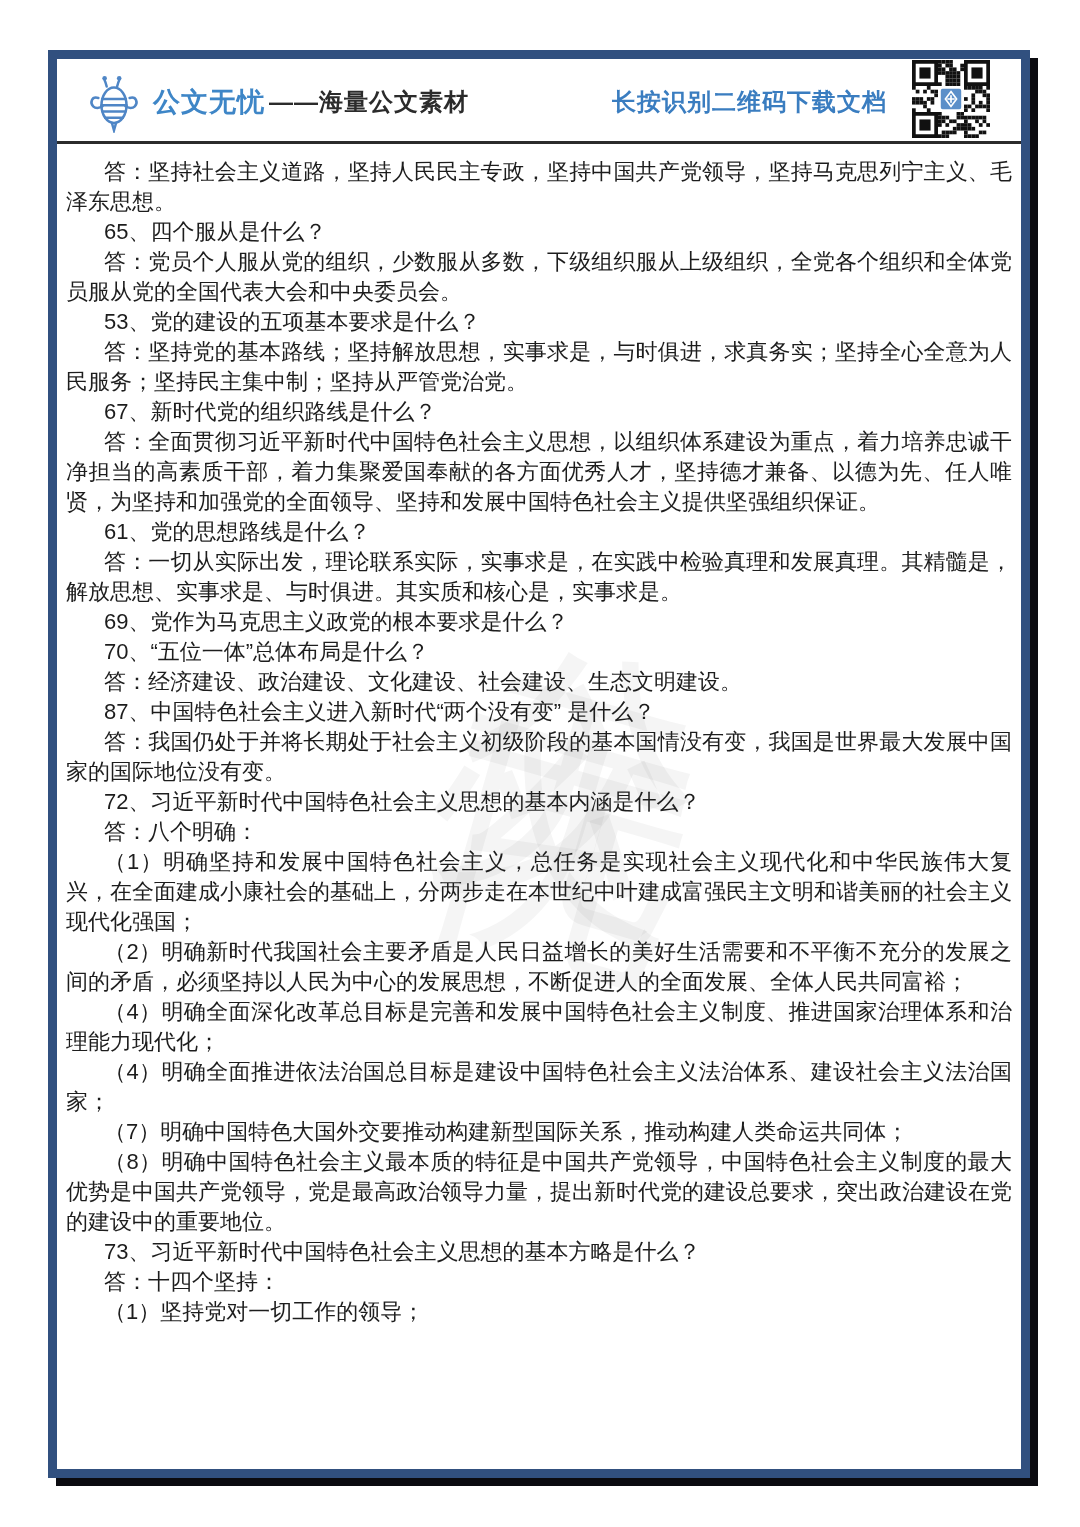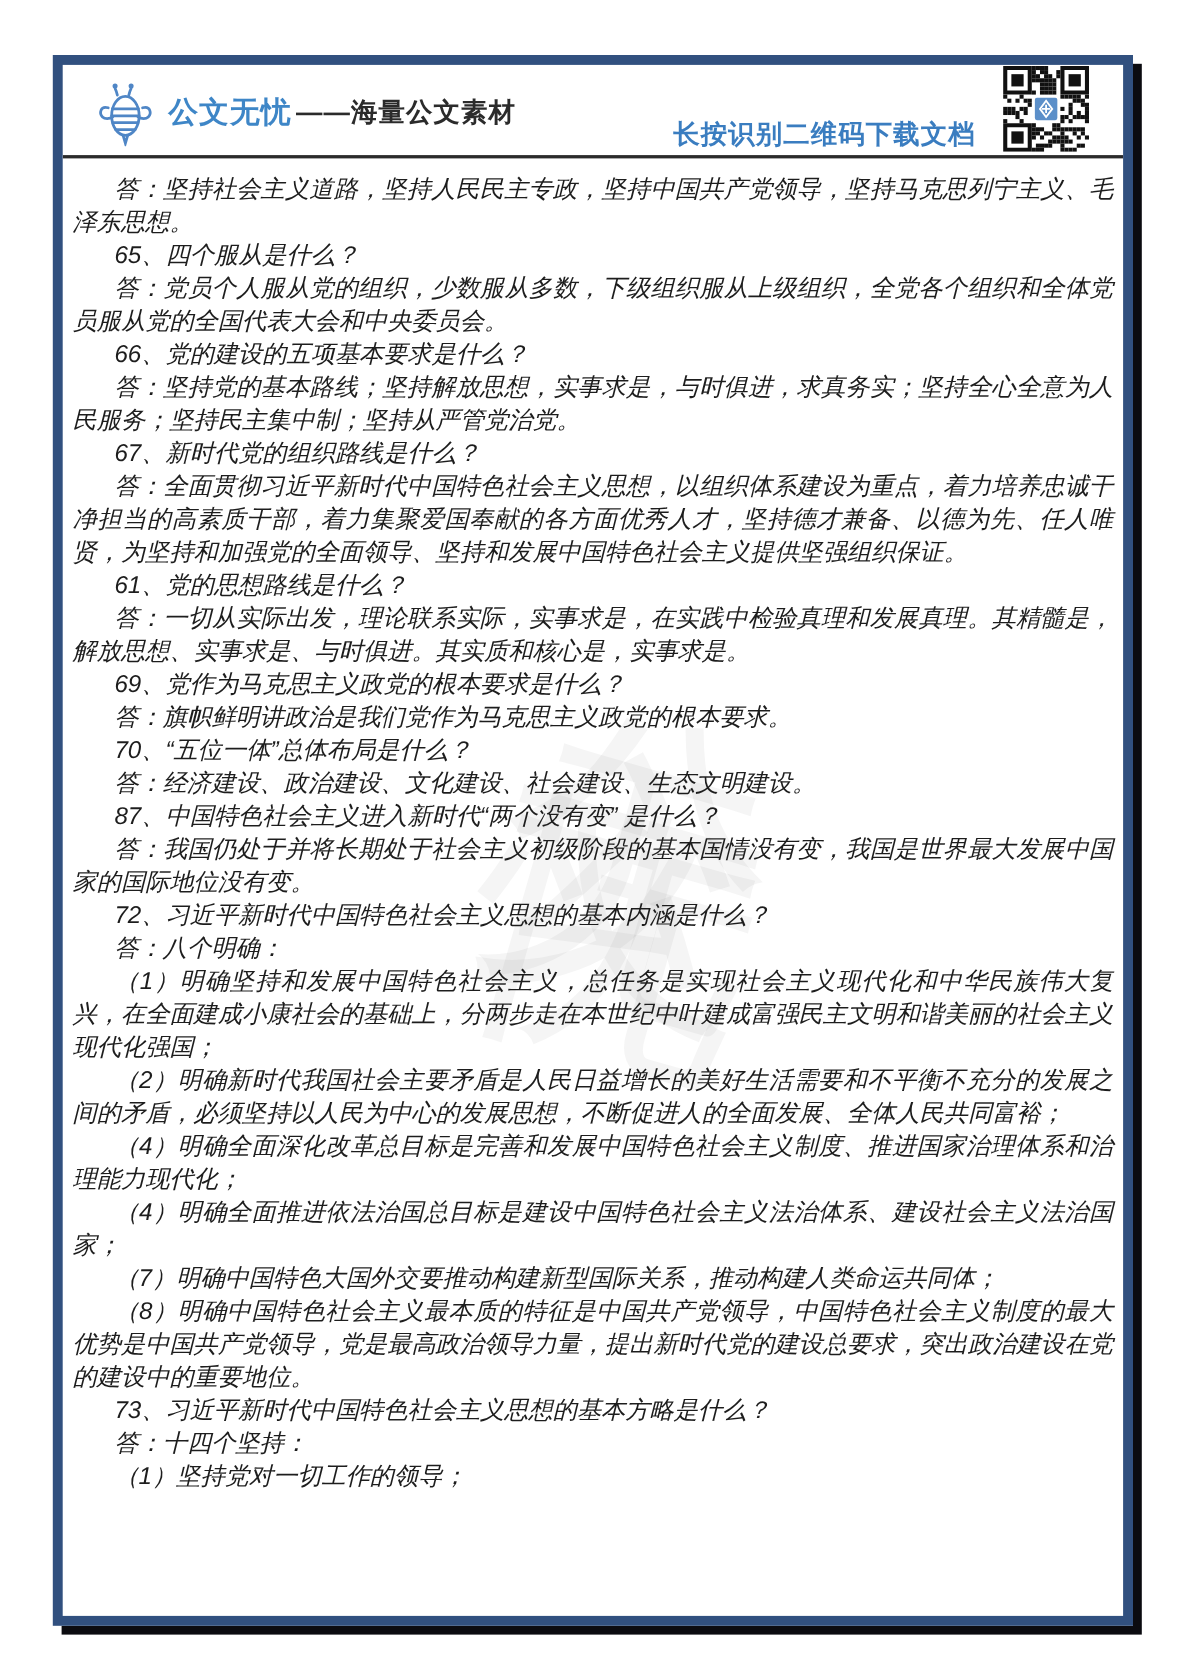--- a/index.html
+++ b/index.html
@@ -36,35 +36,34 @@
     border-bottom:3px solid var(--divider);
     padding:4px 30px 0 32px;
     position:relative;
     z-index:2;
     background:transparent;
   }
   .brand-group{display:flex;align-items:center;gap:14px;}
   .bee{width:50px;height:58px;flex:0 0 auto;}
   .brand-text{font-size:27px;font-weight:bold;color:var(--brand-blue);letter-spacing:1px;}
   .brand-suffix{font-size:24px;font-weight:600;color:#2b2b2b;letter-spacing:1px;}
-  .header-right{margin-left:auto;display:flex;align-items:flex-end;gap:24px;}
+  .header-right{margin-left:auto;display:flex;align-items:center;gap:24px;}
   .qr-hint{font-size:24px;font-weight:bold;color:var(--hint-blue);letter-spacing:1px;}
   .qr-box{width:80px;height:78px;flex:0 0 auto;margin-top:-6px;}
   .qr-box svg{width:100%;height:100%;display:block;}
   .doc-body{
     position:relative;
     z-index:2;
     padding:13px 9px 0 9px;
     font-size:22px;
     line-height:30px;
     text-align:justify;
     color:var(--text-dark);
     height:1315px;
     overflow:hidden;
-    font-style:italic;
   }
   .para{text-indent:38px;margin:0;}
   .watermark{
     position:absolute;
     z-index:1;
     top:400px;
     left:430px;
     writing-mode:vertical-rl;
     transform:rotate(16deg);
     font-size:250px;
@@ -254,28 +253,27 @@
           </g>
         </svg>
       </span>
     </div>
   </div>
 
   <div class="doc-body">
       <p class="para">答：坚持社会主义道路，坚持人民民主专政，坚持中国共产党领导，坚持马克思列宁主义、毛泽东思想。</p>
       <p class="para">65、四个服从是什么？</p>
       <p class="para">答：党员个人服从党的组织，少数服从多数，下级组织服从上级组织，全党各个组织和全体党员服从党的全国代表大会和中央委员会。</p>
-      <p class="para">66、党的建设的五项基本要求是什么？</p>
+      <p class="para">53、党的建设的五项基本要求是什么？</p>
       <p class="para">答：坚持党的基本路线；坚持解放思想，实事求是，与时俱进，求真务实；坚持全心全意为人民服务；坚持民主集中制；坚持从严管党治党。</p>
       <p class="para">67、新时代党的组织路线是什么？</p>
       <p class="para">答：全面贯彻习近平新时代中国特色社会主义思想，以组织体系建设为重点，着力培养忠诚干净担当的高素质干部，着力集聚爱国奉献的各方面优秀人才，坚持德才兼备、以德为先、任人唯贤，为坚持和加强党的全面领导、坚持和发展中国特色社会主义提供坚强组织保证。</p>
       <p class="para">61、党的思想路线是什么？</p>
       <p class="para">答：一切从实际出发，理论联系实际，实事求是，在实践中检验真理和发展真理。其精髓是，解放思想、实事求是、与时俱进。其实质和核心是，实事求是。</p>
       <p class="para">69、党作为马克思主义政党的根本要求是什么？</p>
-      <p class="para">答：旗帜鲜明讲政治是我们党作为马克思主义政党的根本要求。</p>
       <p class="para">70、“五位一体”总体布局是什么？</p>
       <p class="para">答：经济建设、政治建设、文化建设、社会建设、生态文明建设。</p>
       <p class="para">87、中国特色社会主义进入新时代“两个没有变” 是什么？</p>
       <p class="para">答：我国仍处于并将长期处于社会主义初级阶段的基本国情没有变，我国是世界最大发展中国家的国际地位没有变。</p>
       <p class="para">72、习近平新时代中国特色社会主义思想的基本内涵是什么？</p>
       <p class="para">答：八个明确：</p>
       <p class="para">（1）明确坚持和发展中国特色社会主义，总任务是实现社会主义现代化和中华民族伟大复兴，在全面建成小康社会的基础上，分两步走在本世纪中叶建成富强民主文明和谐美丽的社会主义现代化强国；</p>
       <p class="para">（2）明确新时代我国社会主要矛盾是人民日益增长的美好生活需要和不平衡不充分的发展之间的矛盾，必须坚持以人民为中心的发展思想，不断促进人的全面发展、全体人民共同富裕；</p>
       <p class="para">（4）明确全面深化改革总目标是完善和发展中国特色社会主义制度、推进国家治理体系和治理能力现代化；</p>
       <p class="para">（4）明确全面推进依法治国总目标是建设中国特色社会主义法治体系、建设社会主义法治国家；</p>

